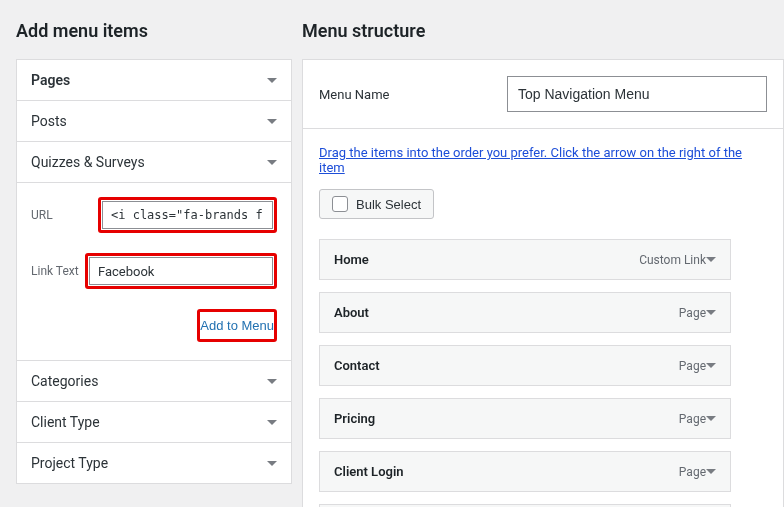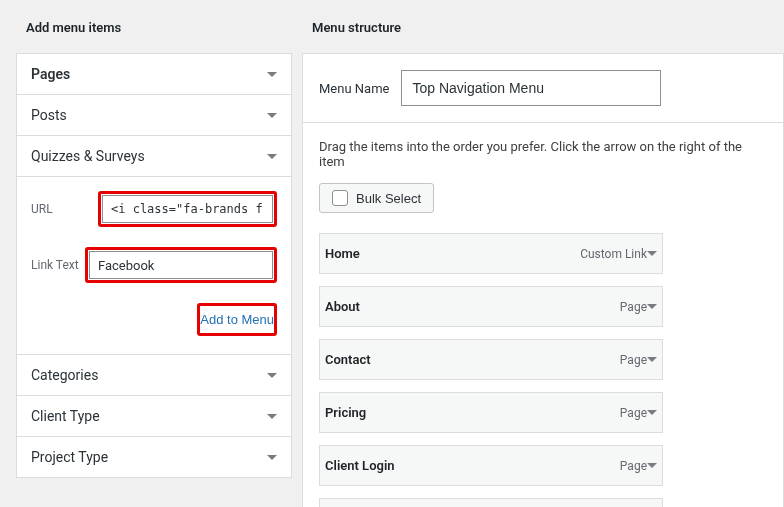--- a/index.html
+++ b/index.html
@@ -8,21 +8,21 @@
     font-size: 13px;
     color: #1d2327;
     background: #f0f0f1;
     width: 784px;
     height: 507px;
     overflow: hidden;
   }
   .container { display: flex; padding: 0 0 0 16px; }
   .col-left { width: 286px; padding-right: 10px; }
   .col-right { flex: 1; }
-  h2 { font-size: 13px; font-weight: 600; margin: 20px 0 18px 10px; color: #1d2327; }
+  h2 { font-size: 18px; font-weight: 600; margin: 20px 0 18px 0; color: #1d2327; }
 
   
   .accordion { background: #fff; border: 1px solid #dcdcde; margin-bottom: -1px; }
   .acc-header {
     display: flex; justify-content: space-between; align-items: center;
     padding: 12px 14px; cursor: pointer; font-size: 14px; color: #2c3338;
   }
   .acc-header.bold { font-weight: 600; }
   .caret { width: 0; height: 0; }
   .caret-down {
@@ -51,42 +51,43 @@
   .red-wrap { border: 3px solid #e60000; border-radius: 3px; display: inline-block; }
 
   
   .panel {
     background: #fff; border: 1px solid #dcdcde; border-radius: 0;
     margin-top: 0; min-height: 440px; padding: 0;
   }
   .menu-name-row {
     display: flex; align-items: center; padding: 16px 16px;
     border-bottom: 1px solid #dcdcde;
+    justify-content: space-between;
   }
   .menu-name-row label { font-size: 13px; color: #2c3338; margin-right: 12px; }
   .menu-name-row input {
     flex: 0 0 260px; padding: 17px 10px; height: 30px;
     border: 1px solid #8c8f94; font-size: 14px; color: #2c3338;
   }
-  .instructions { padding: 16px 16px 14px; font-size: 13px; color: #404040; }
+  .instructions { padding: 16px 16px 14px; font-size: 13px; color: #1d4ed8; text-decoration: underline; }
   .bulk-row { padding: 0 16px 20px; }
   .bulk-btn {
     display: inline-flex; align-items: center; gap: 8px;
     background: #f6f7f7; border: 1px solid #c3c4c7; border-radius: 3px;
     padding: 6px 12px; font-size: 13px; color: #2c3338; cursor: pointer;
   }
   .bulk-btn .cb {
     width: 16px; height: 16px; border: 1px solid #8c8f94;
     border-radius: 3px; background: #fff;
   }
   .menu-items { padding: 0 16px; }
   .mi {
     display: flex; align-items: center; justify-content: space-between;
     background: #f6f7f7; border: 1px solid #dcdcde;
-    padding: 12px 5px; margin-bottom: 12px; width: 344px;
+    padding: 12px 14px; margin-bottom: 12px; width: 412px;
   }
   .mi-title { font-weight: 600; font-size: 13px; color: #1d2327; }
   .mi-right { display: flex; align-items: center; gap: 0; }
   .mi-type { font-size: 12px; color: #646970; }
 </style>
 </head>
 <body>
 
 <div class="container">
 

